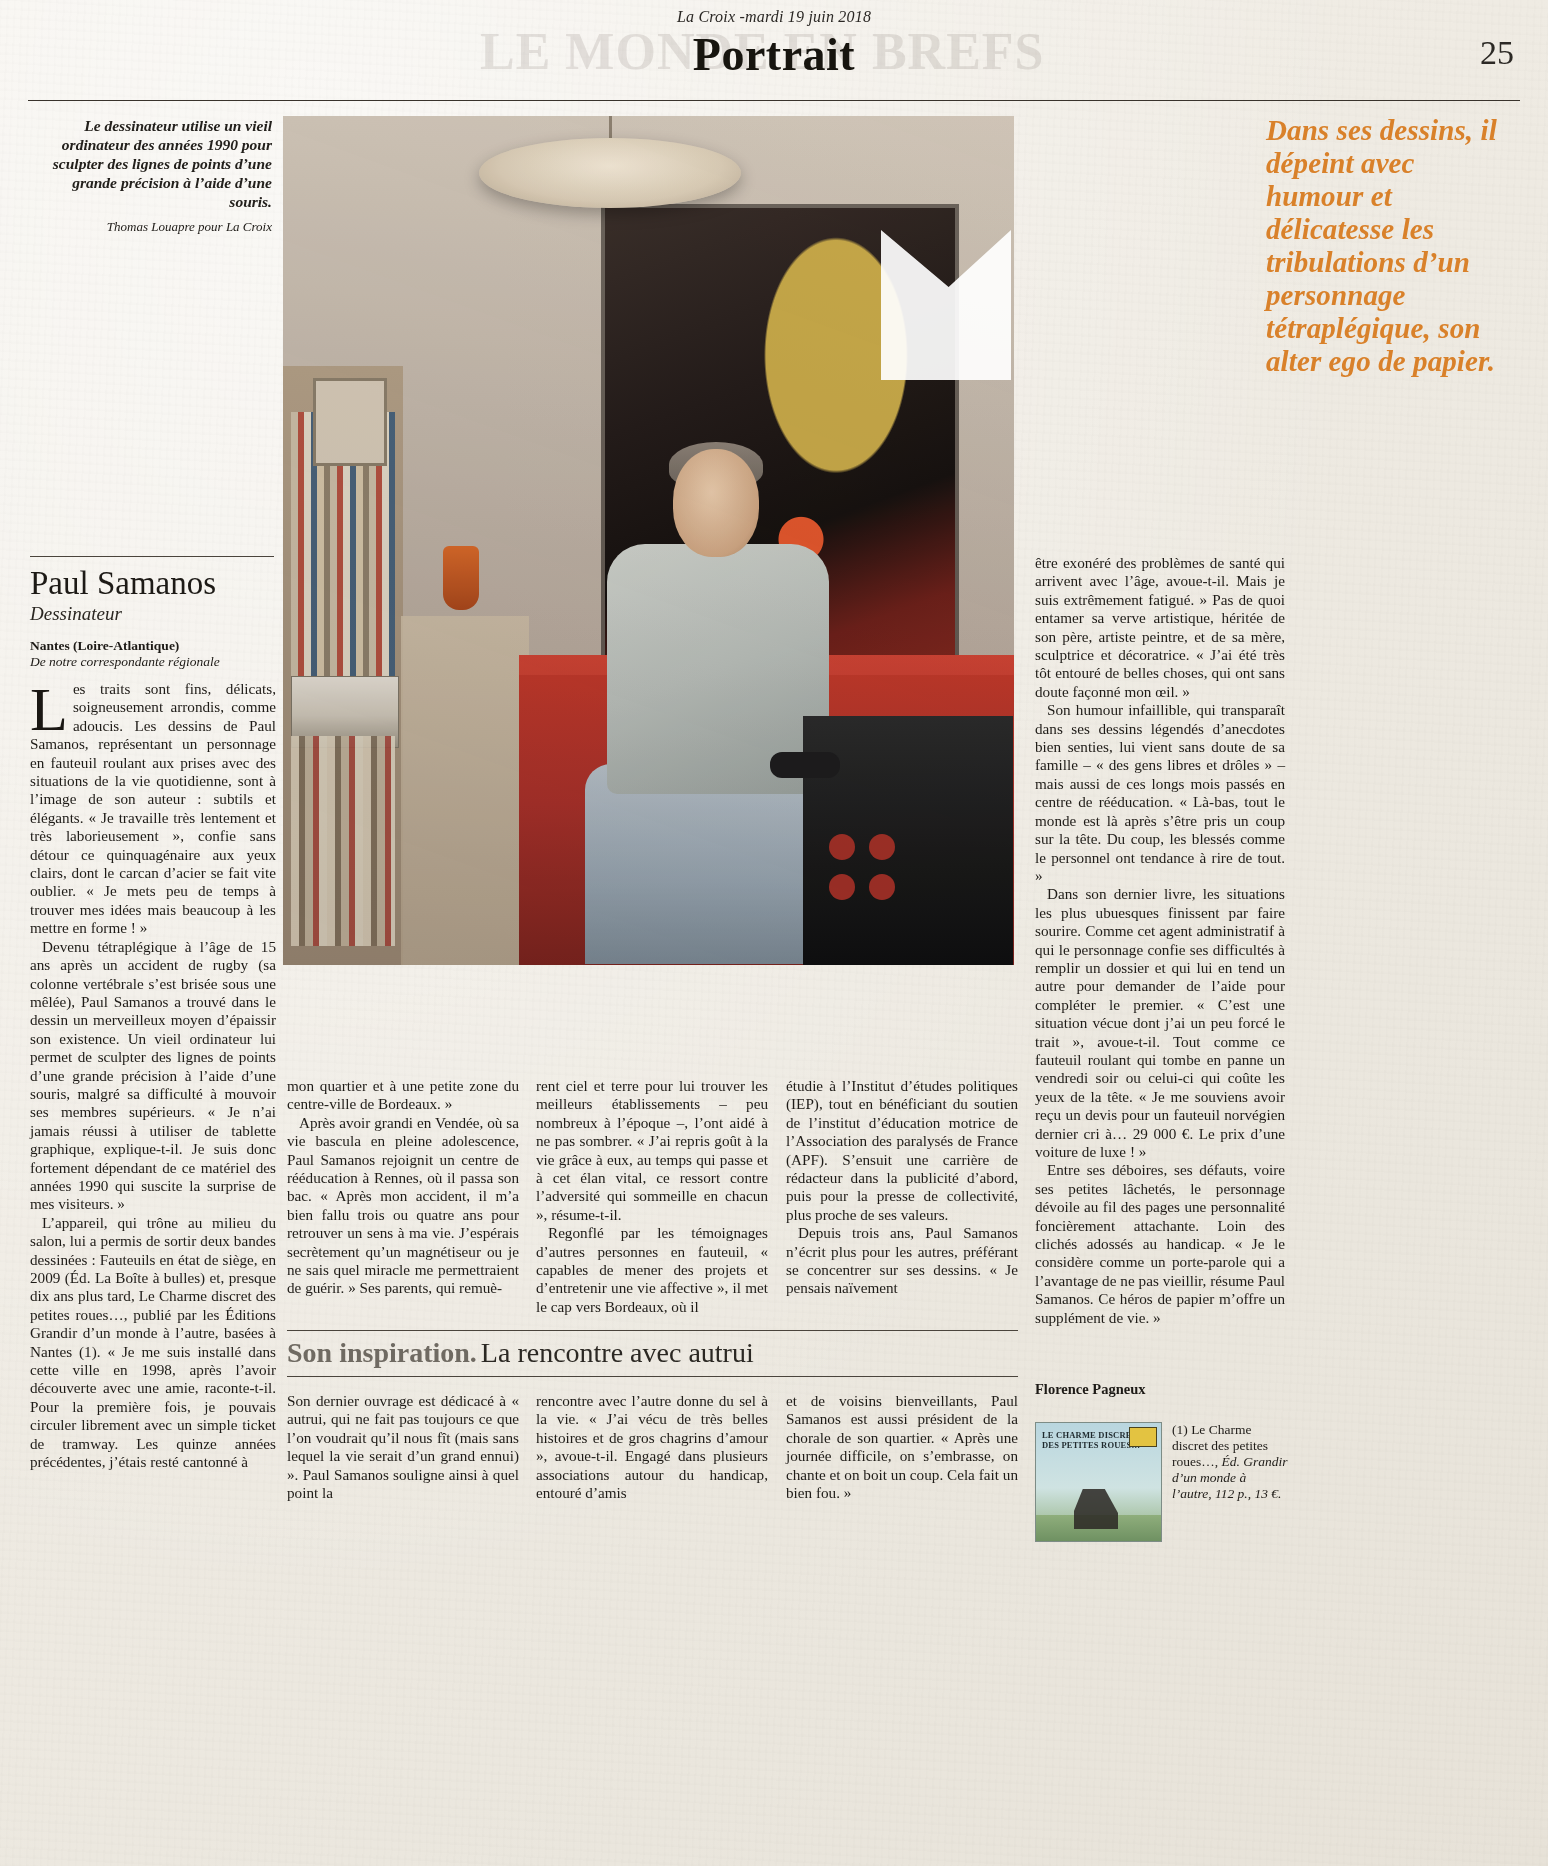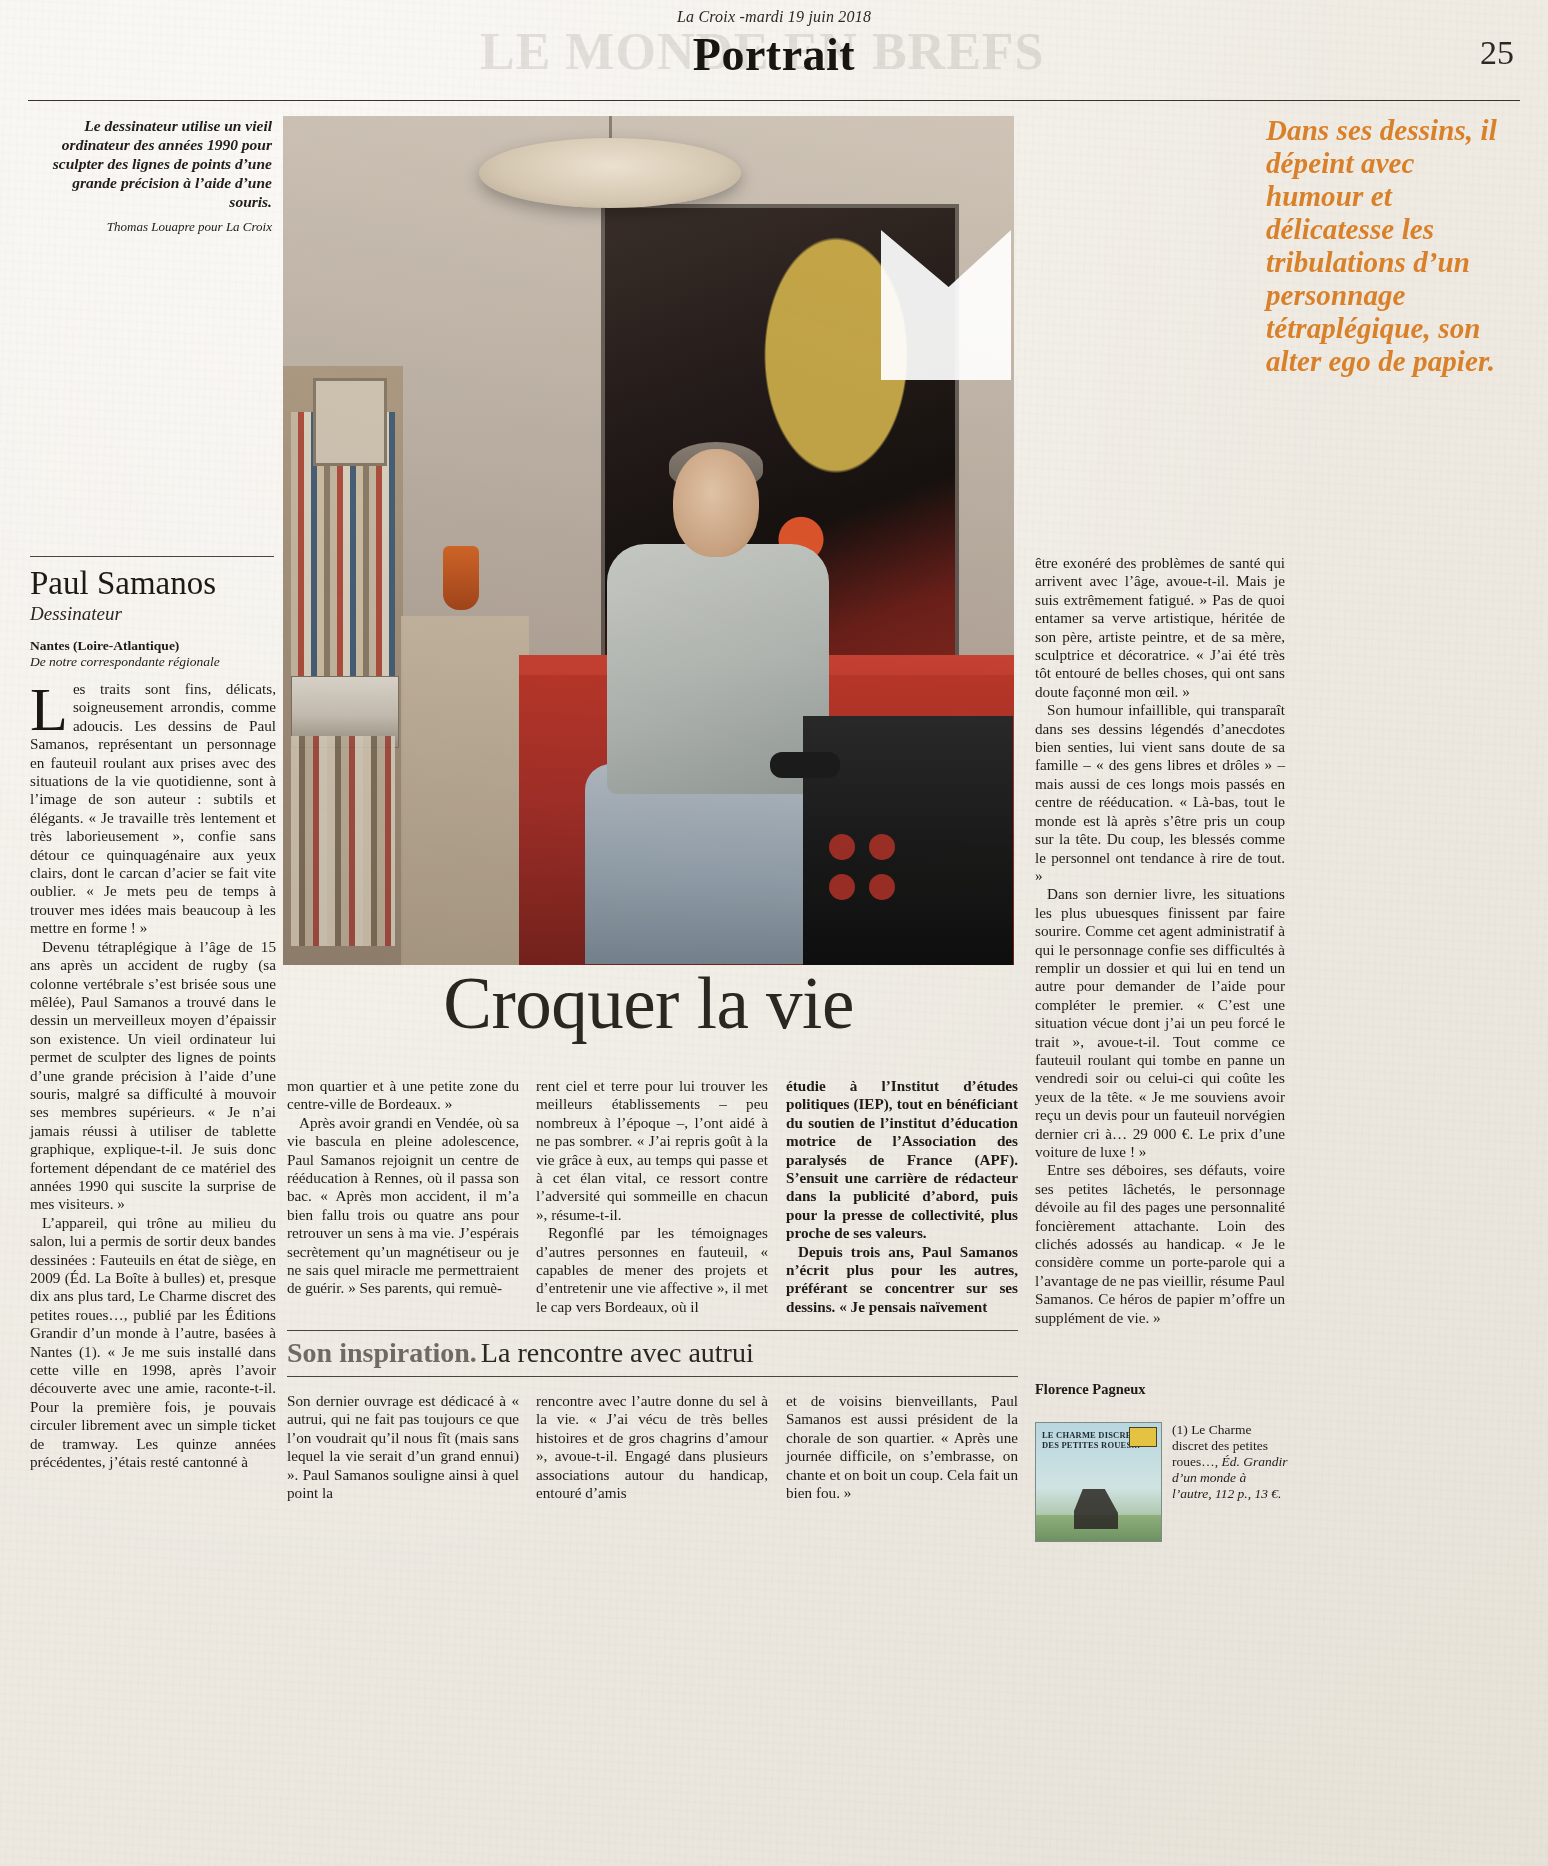--- a/index.html
+++ b/index.html
@@ -328,21 +328,21 @@
     float: left;
     font-size: 62px;
     line-height: 50px;
     padding: 4px 5px 0 0;
     font-family: "Liberation Serif", serif;
     color: #1a1713;
   }
   #col-left  { left: 30px;  top: 680px; width: 246px; }
   #col-2     { left: 287px; top: 1077px; width: 232px; }
   #col-3     { left: 536px; top: 1077px; width: 232px; }
-  #col-4     { left: 786px; top: 1077px; width: 232px; font-weight: bold; }
+  #col-4     { left: 786px; top: 1077px; width: 232px; }
   #col-right { left: 1035px; top: 554px; width: 250px; }
 
   .ghost-right {
     position: absolute;
     left: 1035px; top: 404px; width: 250px; height: 140px;
     color: rgba(90,80,70,0.16);
     font-size: 15px; line-height: 18px; overflow: hidden;
   }
   
   .subsection {
@@ -473,21 +473,20 @@
       <div class="chair-dot" style="left:26px; top:118px;"></div>
       <div class="chair-dot" style="left:66px; top:118px;"></div>
       <div class="chair-dot" style="left:26px; top:158px;"></div>
       <div class="chair-dot" style="left:66px; top:158px;"></div>
     </div>
     <div class="joystick"></div>
     <div class="tint"></div>
   </div>
   <div class="quote-flag"></div>
 
-  <div class="headline">Croquer la vie</div>
 
   <div class="byline-block">
     <div class="rule"></div>
     <div class="name">Paul Samanos</div>
     <div class="role">Dessinateur</div>
   </div>
   <div class="place">
     <div>Nantes (Loire-Atlantique)</div>
     <div class="corr">De notre correspondante régionale</div>
   </div>

